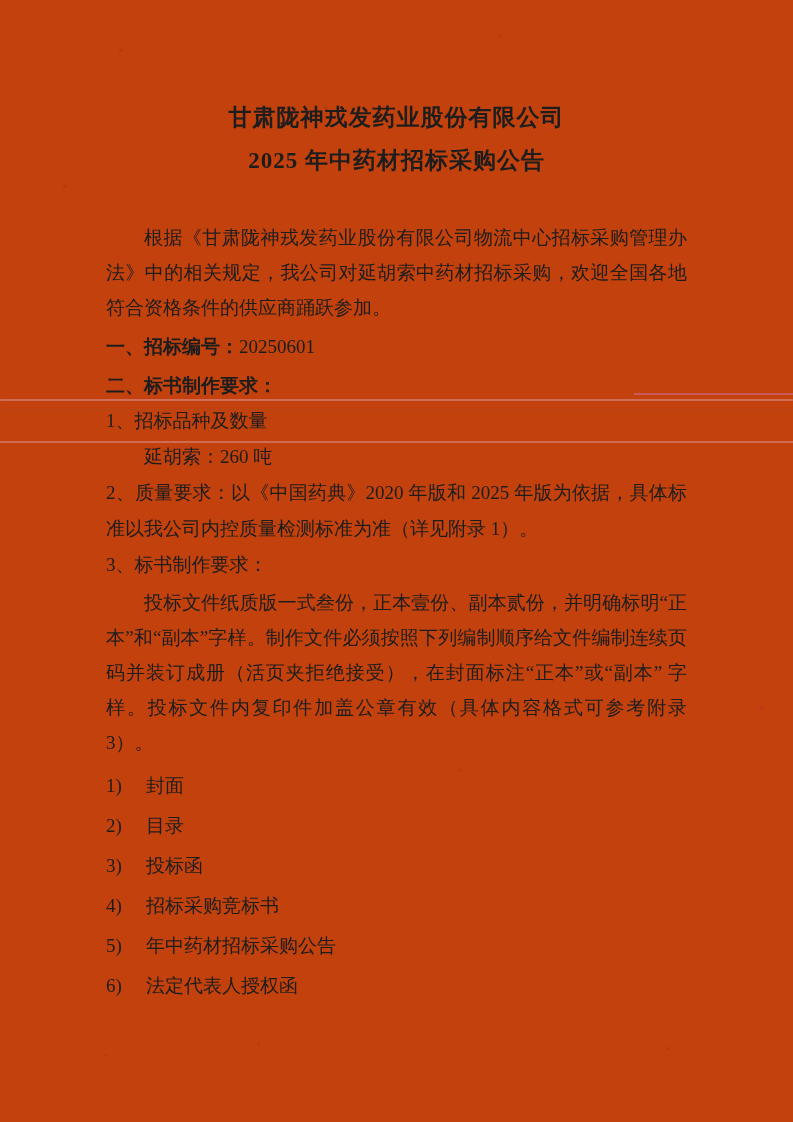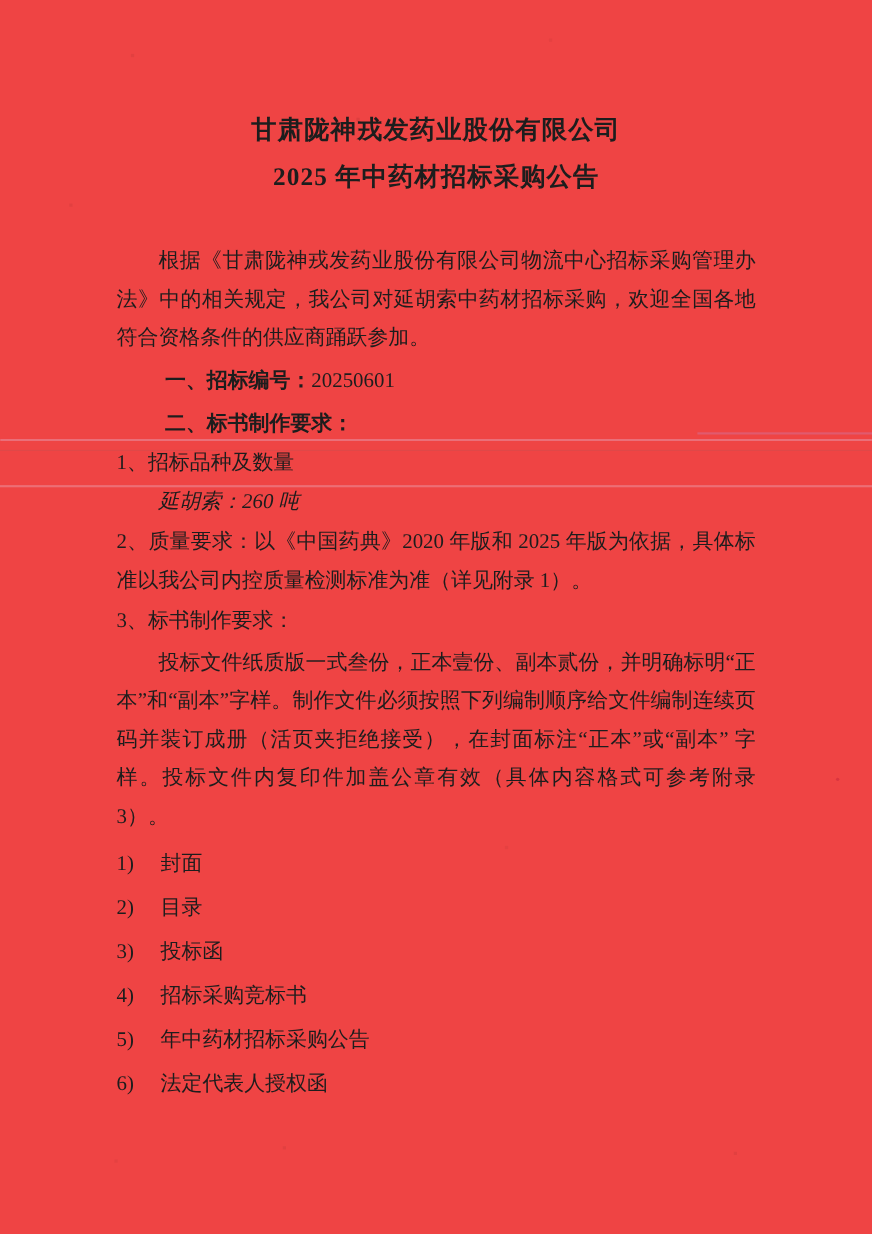--- a/index.html
+++ b/index.html
@@ -4,21 +4,21 @@
 <style>
   html, body {
     margin: 0;
     padding: 0;
     background: #ffffff;
   }
   .page {
     position: relative;
     width: 793px;
     height: 1122px;
-    background: #ef4444;
+    background: #c2410c;
     overflow: hidden;
     color: #1d1d1d;
     font-family: "Liberation Serif", "DejaVu Serif", serif;
     font-size: 19px;
   }
   .content {
     position: relative;
     padding: 96px 106px 0 106px;
     z-index: 2;
   }
@@ -31,29 +31,28 @@
   }
   .intro {
     margin: 38px 0 0 0;
     text-indent: 2em;
     text-align: justify;
     line-height: 35px;
   }
   .section-line {
     line-height: 35px;
     margin-top: 4px;
-    margin-left: 44px;
   }
   .bold { font-weight: bold; }
   .item-line {
     line-height: 36px;
     margin-top: 0;
     text-align: justify;
   }
-  .indent-1 { text-indent: 2em; font-style: italic; }
+  .indent-1 { text-indent: 2em; }
   .body-paragraph {
     margin: 2px 0 6px 0;
     text-indent: 2em;
     text-align: justify;
     line-height: 35px;
   }
   .doc-list { margin: 4px 0 0 0; }
   .doc-list-item {
     line-height: 40px;
     display: flex;

